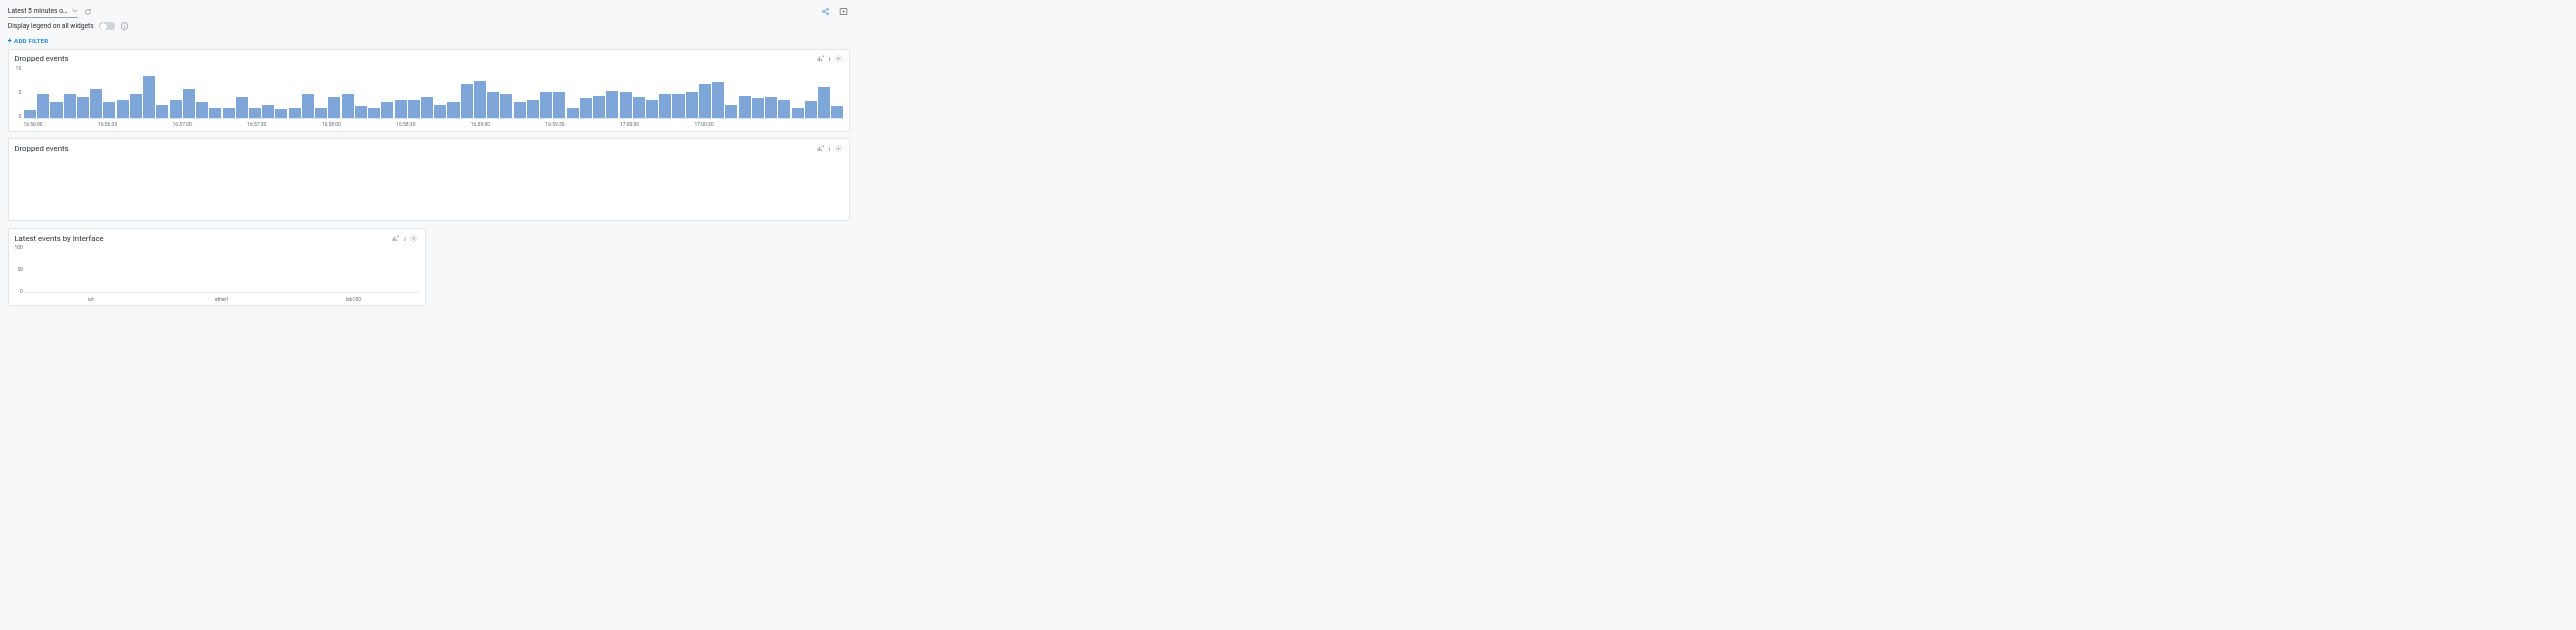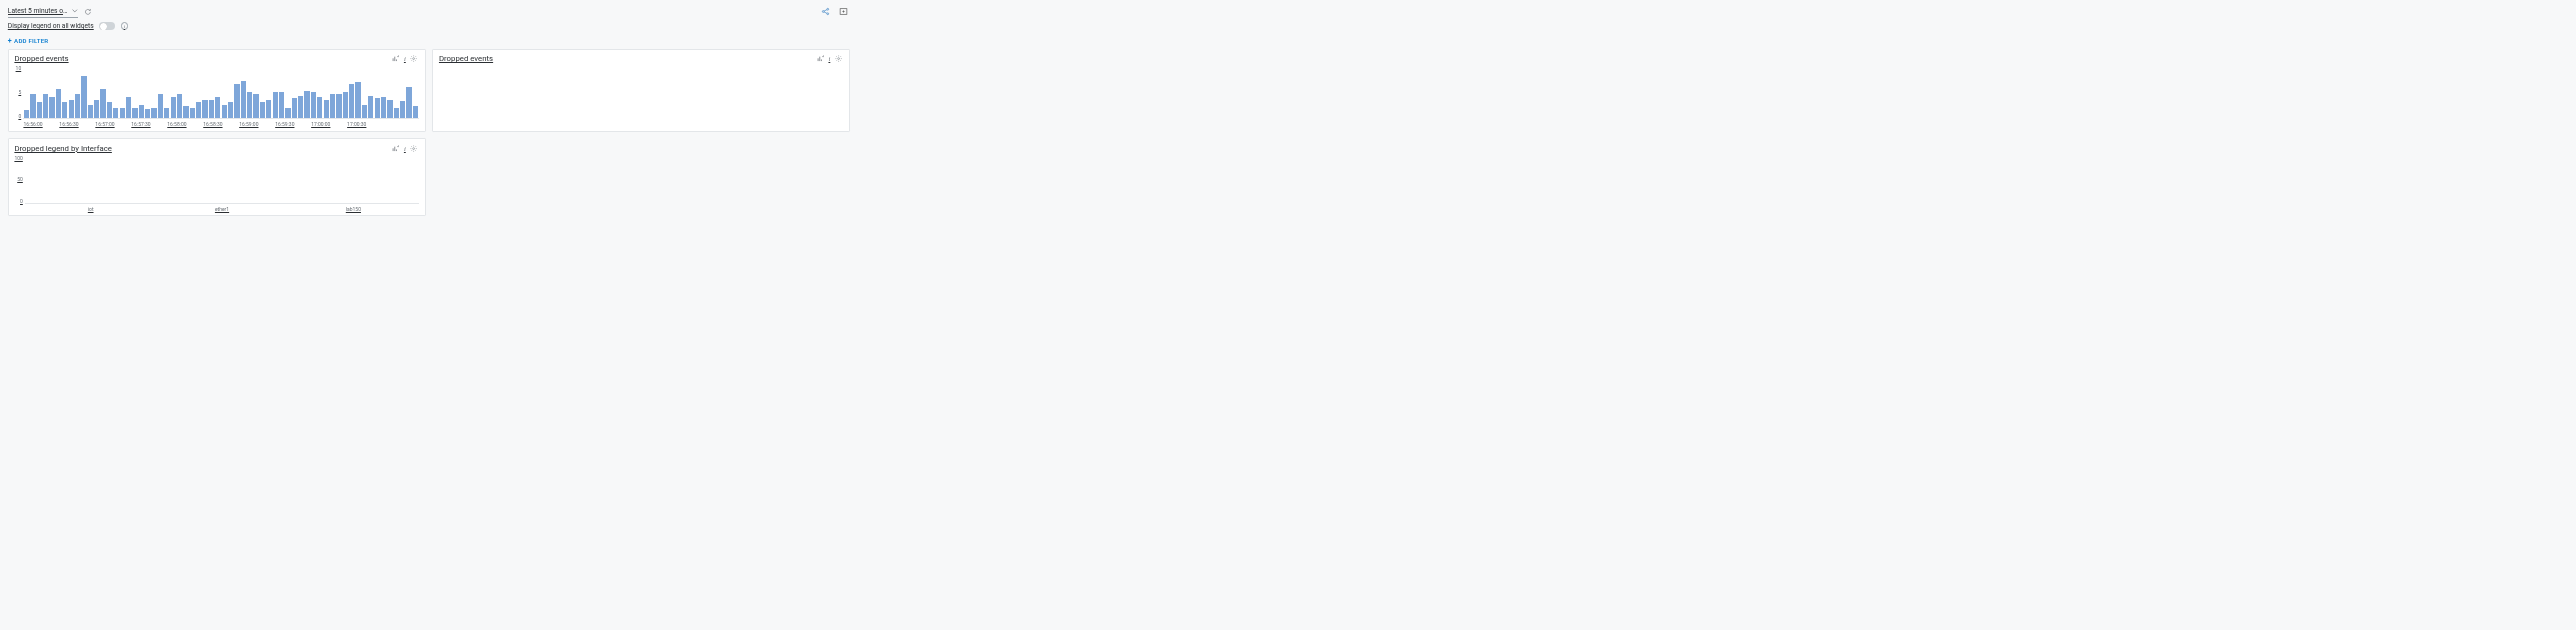--- a/index.html
+++ b/index.html
@@ -3,21 +3,21 @@
 <meta charset="utf-8">
 <style>
   * { box-sizing: border-box; }
   html, body {
     margin: 0; padding: 0;
     font-family: -apple-system, BlinkMacSystemFont, "Segoe UI", Roboto, "Helvetica Neue", Arial, sans-serif;
     background: #f7f8f9;
     color: #2b2f33;
     width: 858px;
   }
-  .page { padding: 5.6px 7.8px; width: 858px; text-decoration: underline; }
+  .page { padding: 5.6px 7.8px; width: 858px; }
   
   .toolbar-row {
     display: flex; align-items: center; justify-content: space-between;
     width: 100%;
     padding: 0 2.2px 2.2px 0;
   }
   .toolbar-left { display: flex; align-items: center; gap: 5.6px; }
   .time-select {
     display: inline-flex; align-items: center;
     border-bottom: 0.6px solid #9aa3ab;
@@ -58,21 +58,21 @@
   .add-filter {
     display:inline-flex; align-items:center; gap:2.2px;
     color:#0f7fd0; font-size:6.1px; letter-spacing:0.2px;
     font-weight:600; cursor:pointer; padding: 2.2px 0 4.4px 0;
   }
   .plus { font-weight:700; font-size:7.2px; line-height:6.1px; }
 
   
   .widgets {
     display:grid;
-    grid-template-columns: 1fr 1fr;
+    grid-template-columns: 1fr;
     gap: 6.7px;
     width:100%;
   }
   .widget {
     background:#fff; border:0.6px solid #e3e6e9; border-radius:1.1px;
     padding: 4.4px 5.6px 3.3px 5.6px;
     display:flex; flex-direction:column;
     min-height: 78px;
   }
   .widget.half { grid-column: span 1; }
@@ -298,21 +298,21 @@
         </div>
       </div>
     </div>
 
   </div>
 
   
   <div class="row2" style="margin-top:6.7px">
     <div class="widget half" style="height:71px">
       <div class="widget-header">
-        <span class="widget-title">Dropped legend by Interface</span>
+        <span class="widget-title">Latest events by Interface</span>
         <div class="widget-icons">
           <span class="icon-btn">
             <svg width="7.2" height="7.2" viewBox="0 0 13 13">
                 <path d="M2 11V6M5 11V3M8 11V8" stroke="#6b7177" stroke-width="1.4"></path>
                 <path d="M10 3l2-2M12 1v2h-2" fill="none" stroke="#6b7177" stroke-width="1"></path>
               </svg>
           </span>
           <span class="info-circle">i</span>
           <span class="icon-btn">
             <svg width="7.2" height="7.2" viewBox="0 0 16 16">

